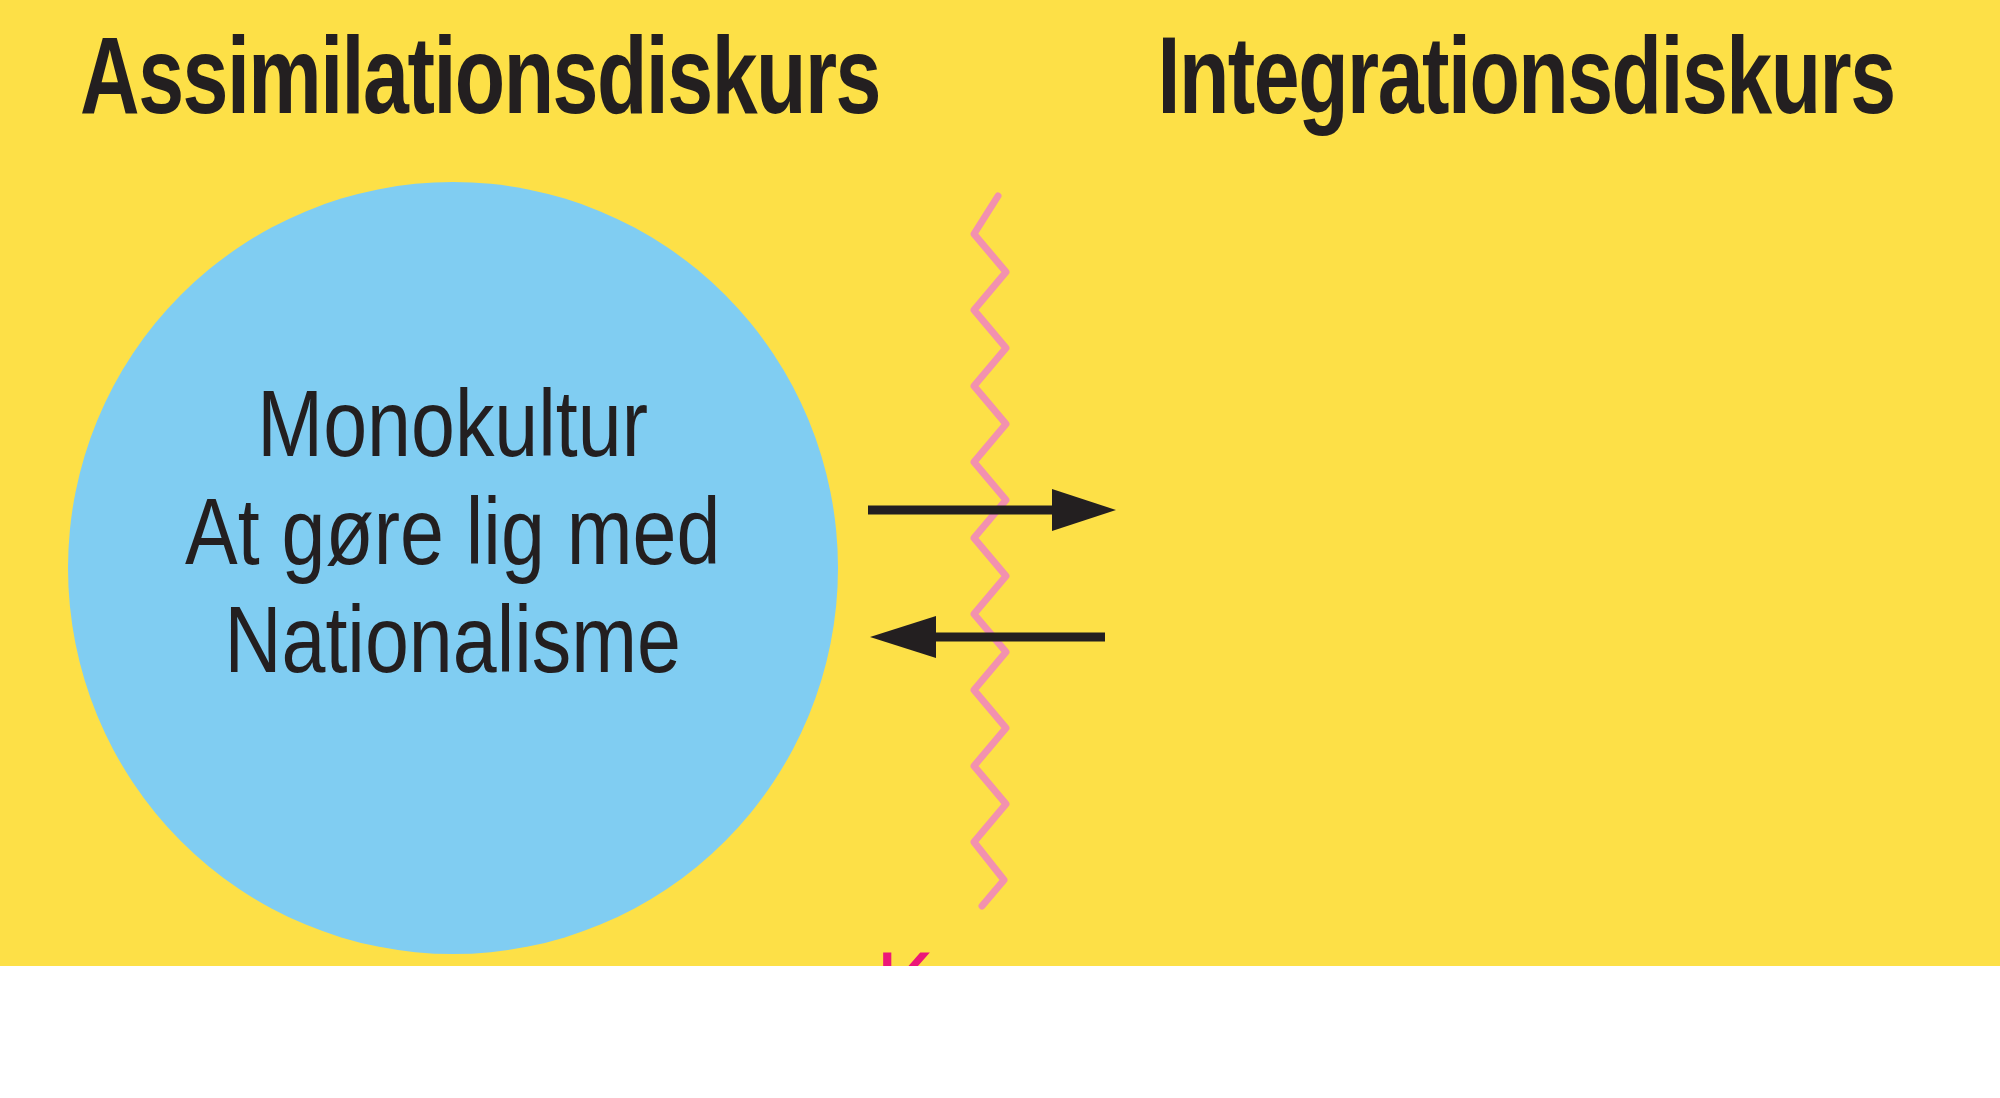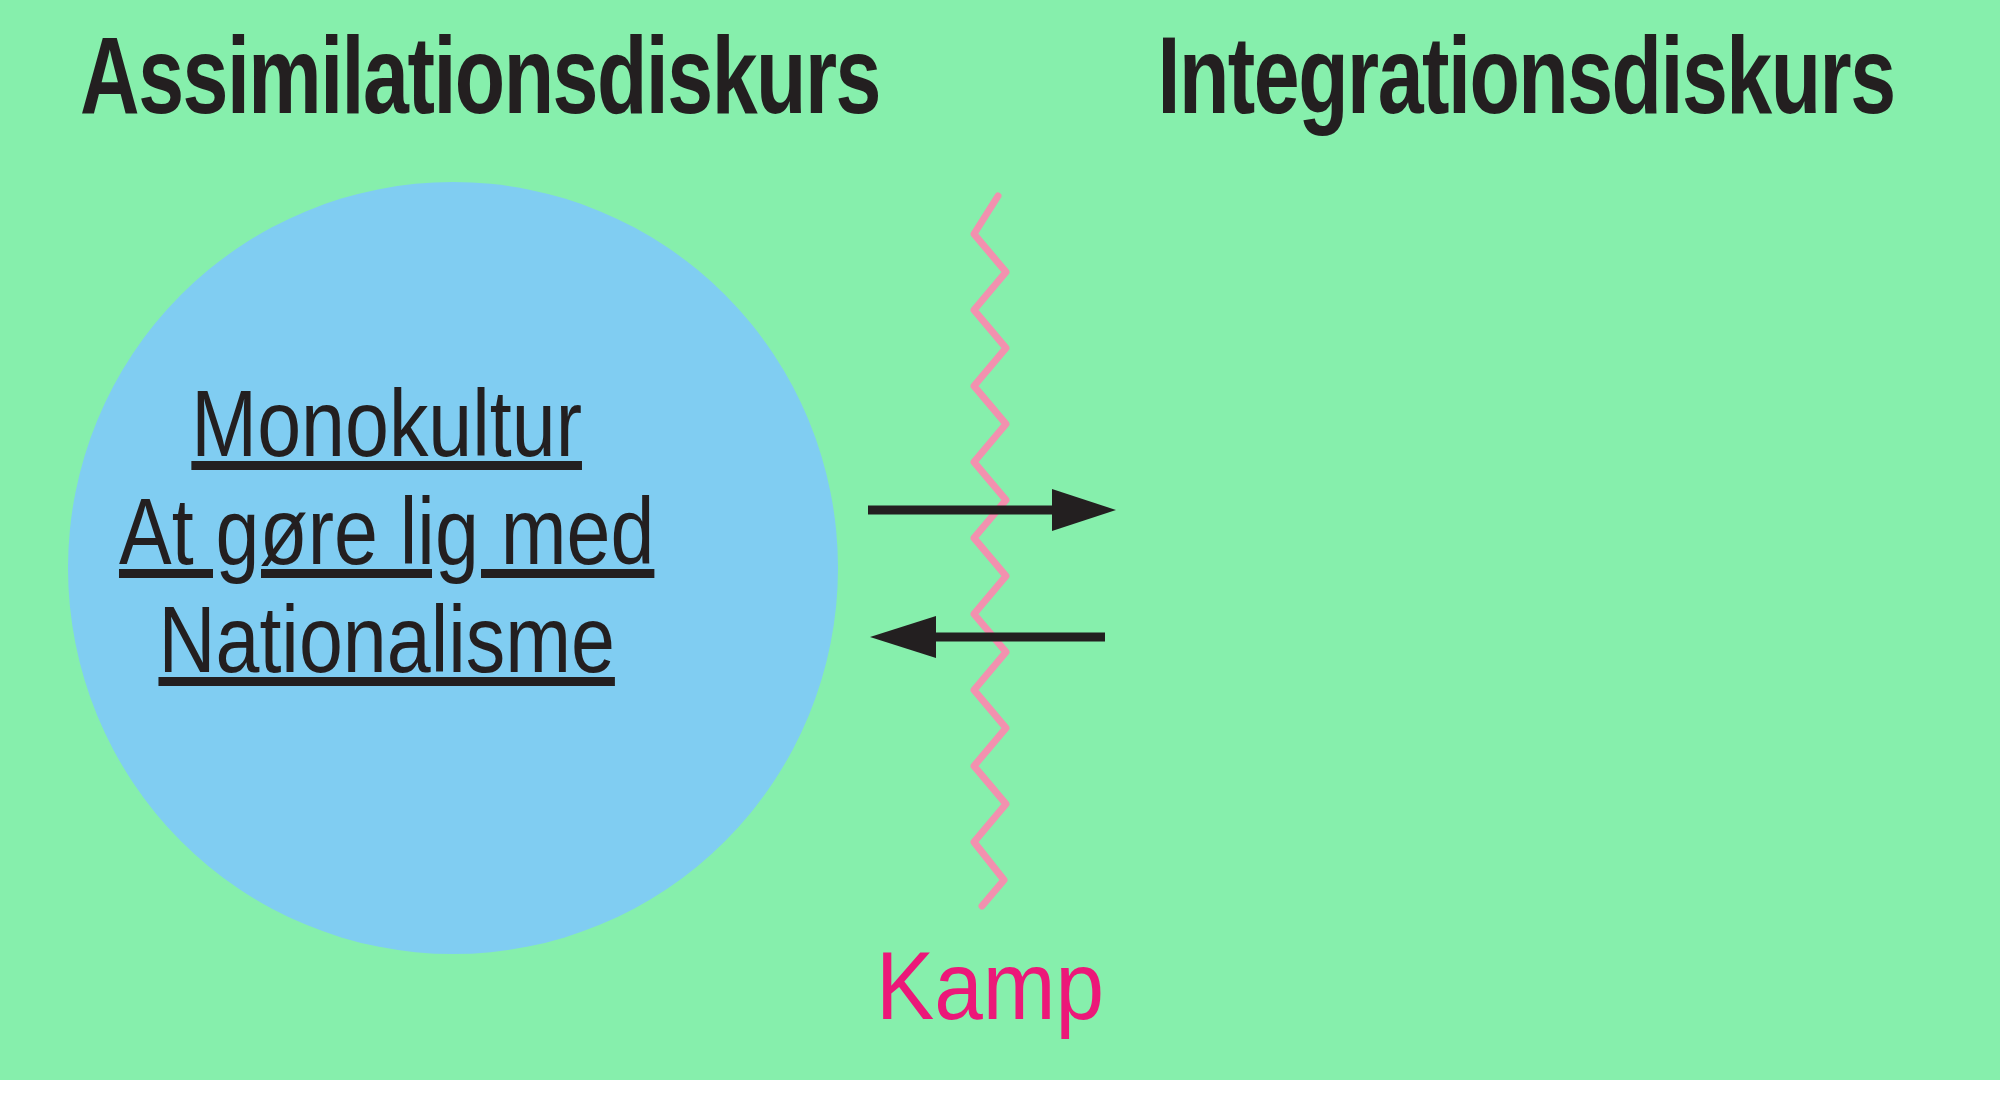--- a/index.html
+++ b/index.html
@@ -3,22 +3,22 @@
 <meta charset="utf-8">
 <style>
   html, body {
     margin: 0;
     padding: 0;
     background: #ffffff;
   }
   .canvas {
     position: relative;
     width: 2000px;
-    height: 1080px;
-    background: #86efac;
+    height: 966px;
+    background: #fde047;
     overflow: hidden;
     font-family: "Liberation Sans", sans-serif;
     color: var(--text-dark, #231f20);
   }
   .heading {
     position: absolute;
     top: 74px;
     transform: translate(-50%, -50%) scaleX(0.75);
     font-size: 110px;
     font-weight: 700;
@@ -27,21 +27,21 @@
     color: var(--text-dark, #231f20);
   }
   .heading.left  { left: 480px; }
   .heading.right { left: 1526px; }
 
   .circle {
     position: absolute;
     border-radius: 50%;
     display: flex;
     align-items: center;
-    text-decoration: underline;
+    justify-content: center;
   }
   .circle.blue {
     left: 68px; top: 182px;
     width: 770px; height: 772px;
     background: var(--blue, #80cdf2);
   }
   .circle.yellow {
     left: 1143px; top: 185px;
     width: 775px; height: 775px;
     background: var(--yellow, #e8df92);

